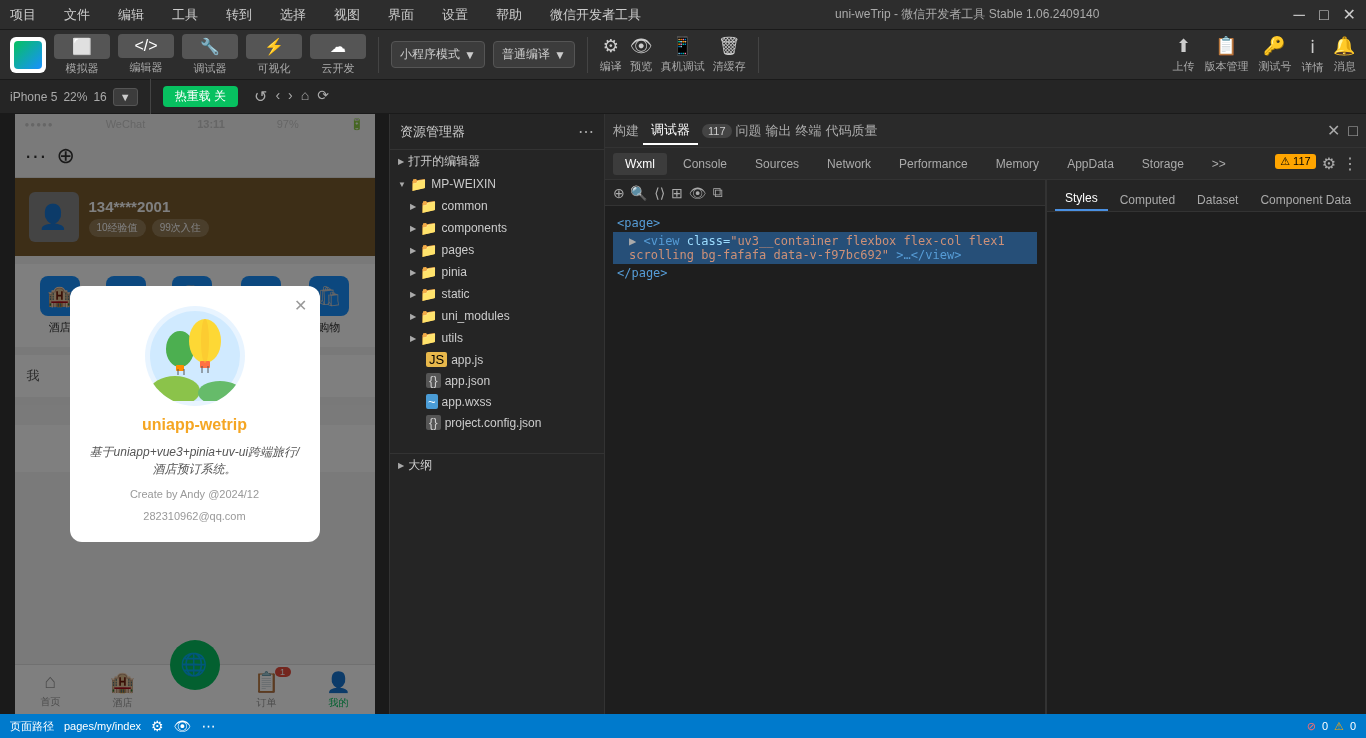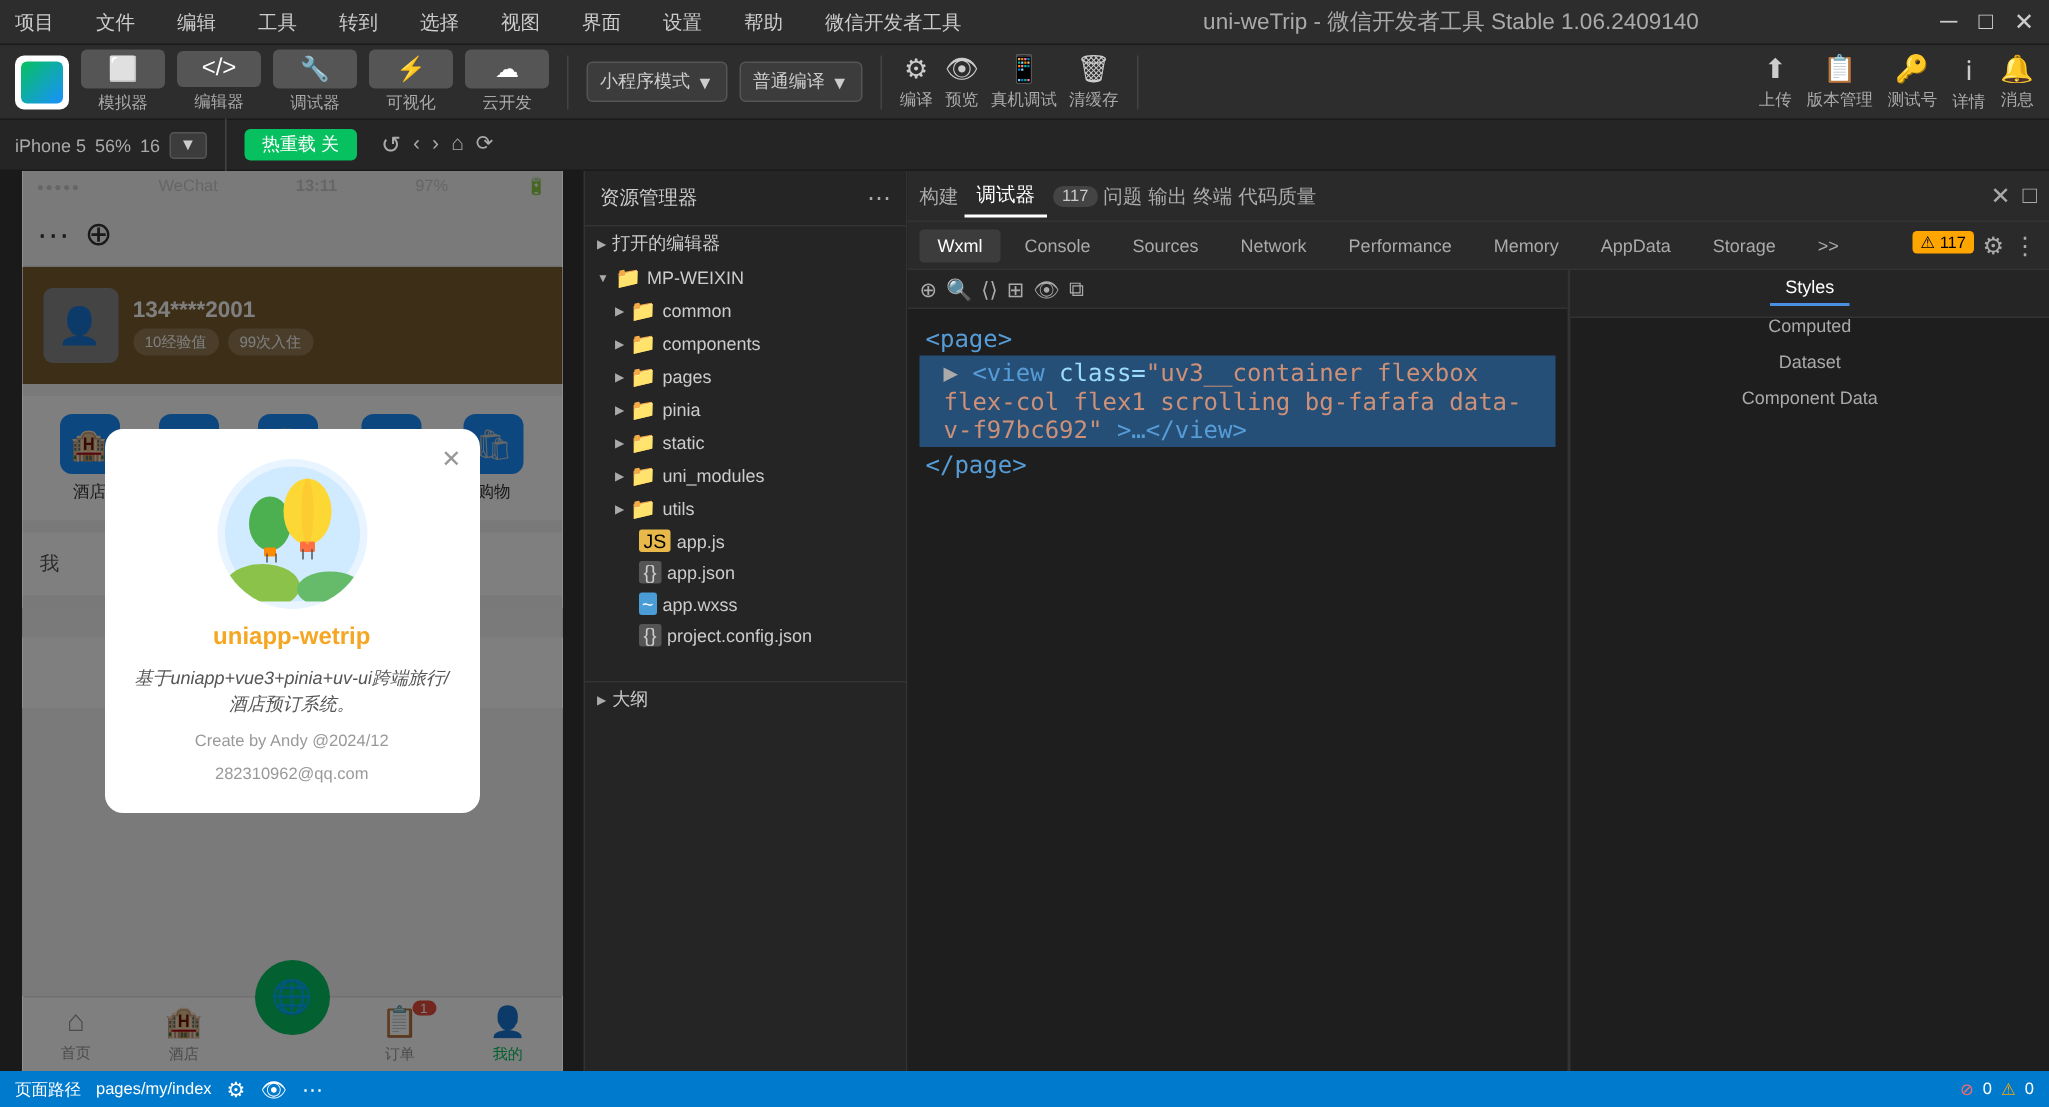--- a/index.html
+++ b/index.html
@@ -6,21 +6,21 @@
     body { width: 1366px; height: 738px; overflow: hidden; background: #1e1e1e; font-family: 'Microsoft YaHei', 'PingFang SC', sans-serif; font-size: 12px; color: #ccc; }
 
     
     .title-bar {
       display: flex; align-items: center; justify-content: space-between;
       background: #2d2d2d; height: 30px; padding: 0 10px;
       border-bottom: 1px solid #1a1a1a;
     }
     .title-bar-left { display: flex; gap: 28px; align-items: center; font-size: 13px; color: #ccc; }
     .title-bar-left span { cursor: pointer; }
-    .title-bar-center { font-size: 15px; color: #aaa; }
+    .title-bar-center { font-size: 12px; color: #aaa; }
     .title-bar-right { display: flex; gap: 14px; align-items: center; }
     .title-bar-right span { font-size: 16px; cursor: pointer; color: #ccc; }
 
     
     .toolbar {
       display: flex; align-items: center; background: #2d2d2d;
       height: 50px; padding: 0 10px; gap: 8px;
       border-bottom: 1px solid #1a1a1a;
     }
     .toolbar-logo { width: 36px; height: 36px; background: #fff; border-radius: 6px; display: flex; align-items: center; justify-content: center; }
@@ -66,30 +66,30 @@
     .file-explorer-header { padding: 8px 10px; font-size: 13px; color: #ccc; border-bottom: 1px solid #333; display: flex; justify-content: space-between; align-items: center; }
     .file-tree-item { display: flex; align-items: center; padding: 3px 8px; cursor: pointer; gap: 4px; font-size: 12px; color: #ccc; }
     .file-tree-item .arrow { font-size: 8px; color: #aaa; }
     .indent1 { padding-left: 20px; }
 
     
     .devtools { flex: 1; background: #1e1e1e; display: flex; flex-direction: column; }
     .devtools-subtabs { display: flex; align-items: center; background: #2a2a2a; height: 32px; border-bottom: 1px solid #333; padding: 0 8px; gap: 4px; }
 
     
-    .html-tree { padding: 8px; font-size: 16px; color: #ccc; font-family: monospace; }
+    .html-tree { padding: 8px; font-size: 12px; color: #ccc; font-family: monospace; }
     .html-line { padding: 2px 4px; }
     .html-tag { color: #569cd6; }
     .html-attr { color: #9cdcfe; }
     .html-attr-val { color: #ce9178; }
     .html-selected { background: #264f78; }
 
     
     .right-panel { width: 320px; background: #1e1e1e; border-left: 1px solid #333; display: flex; flex-direction: column; }
-    .right-tabs { display: flex; background: #252525; border-bottom: 1px solid #333; align-items: center; gap: 2px; padding: 0 8px; height: 32px; flex-direction: column; }
+    .right-tabs { display: flex; background: #252525; border-bottom: 1px solid #333; align-items: flex-end; gap: 2px; padding: 0 8px; height: 32px; }
     .right-tab { padding: 4px 10px; font-size: 12px; color: #aaa; cursor: pointer; white-space: nowrap; }
     .right-tab.active { color: #fff; border-bottom: 2px solid #4a90e2; }
     .filter-bar { display: flex; align-items: center; background: #2a2a2a; border-bottom: 1px solid #333; padding: 4px 8px; gap: 4px; }
     .filter-input { background: #3c3c3c; border: 1px solid #555; color: #ccc; border-radius: 3px; padding: 2px 6px; font-size: 12px; width: 120px; }
     .filter-cls { color: #569cd6; margin-left: auto; font-size: 12px; cursor: pointer; }
 
     
     .popup-overlay { position: absolute; top: 0; left: 0; right: 0; bottom: 0; background: rgba(0,0,0,0.5); z-index: 10; display: flex; align-items: center; justify-content: center; }
     .popup-box { background: #fff; border-radius: 12px; width: 250px; padding: 20px; display: flex; flex-direction: column; align-items: center; gap: 10px; position: relative; }
     .popup-close { position: absolute; top: 10px; right: 12px; font-size: 16px; color: #999; cursor: pointer; }
@@ -226,21 +226,21 @@
     <div style="display:flex;flex-direction:column;align-items:center;gap:2px;">
       <span style="font-size:18px;cursor:pointer;color:#ccc;">🔔</span>
       <span class="toolbar-btn-label">消息</span>
     </div>
   </div>
 </div>
 
 <div class="second-toolbar">
   <div class="device-info">
     <span>iPhone 5</span>
-    <span>56%</span>
+    <span>22%</span>
     <span>16</span>
     <div class="device-dropdown">▼</div>
   </div>
   <div class="toolbar-sep"></div>
   <button class="toolbar-btn" style="background:#07c160;padding:2px 12px;">热重载 关</button>
   <div style="display:flex;gap:8px;margin-left:8px;">
     <span style="cursor:pointer;color:#aaa;font-size:16px;">↺</span>
     <span style="cursor:pointer;color:#aaa;font-size:14px;">‹</span>
     <span style="cursor:pointer;color:#aaa;font-size:14px;">›</span>
     <span style="cursor:pointer;color:#aaa;font-size:14px;">⌂</span>

